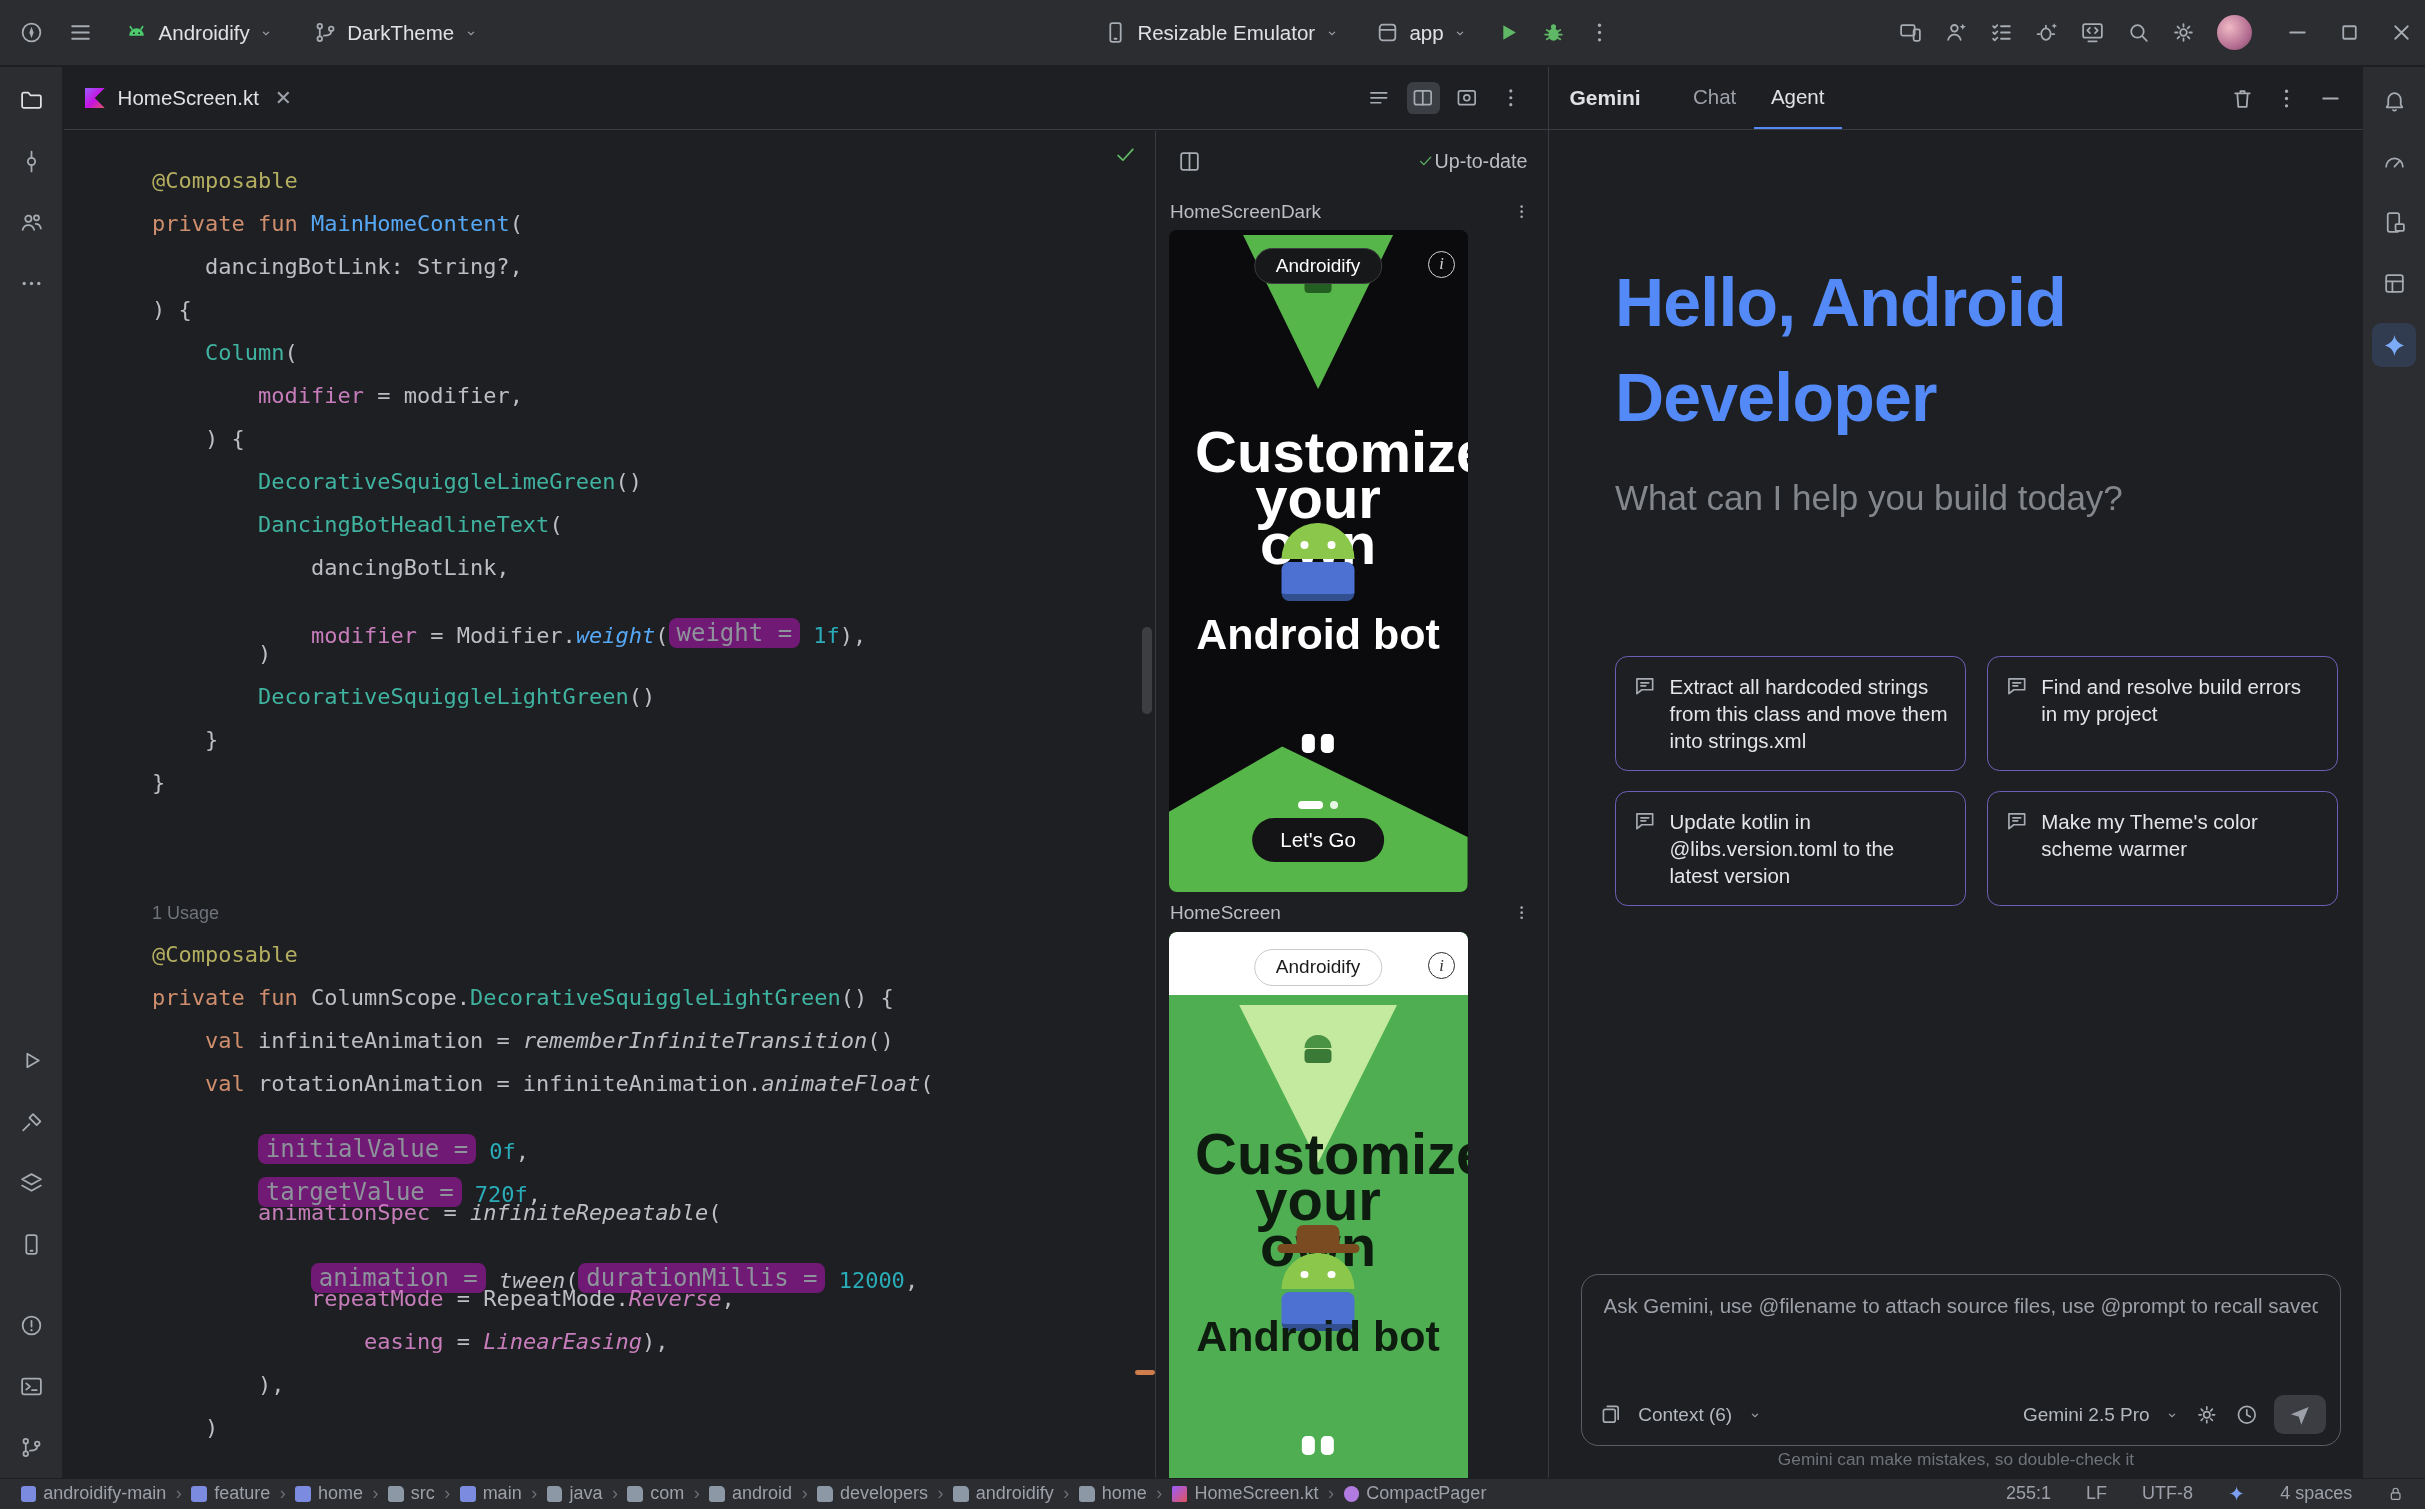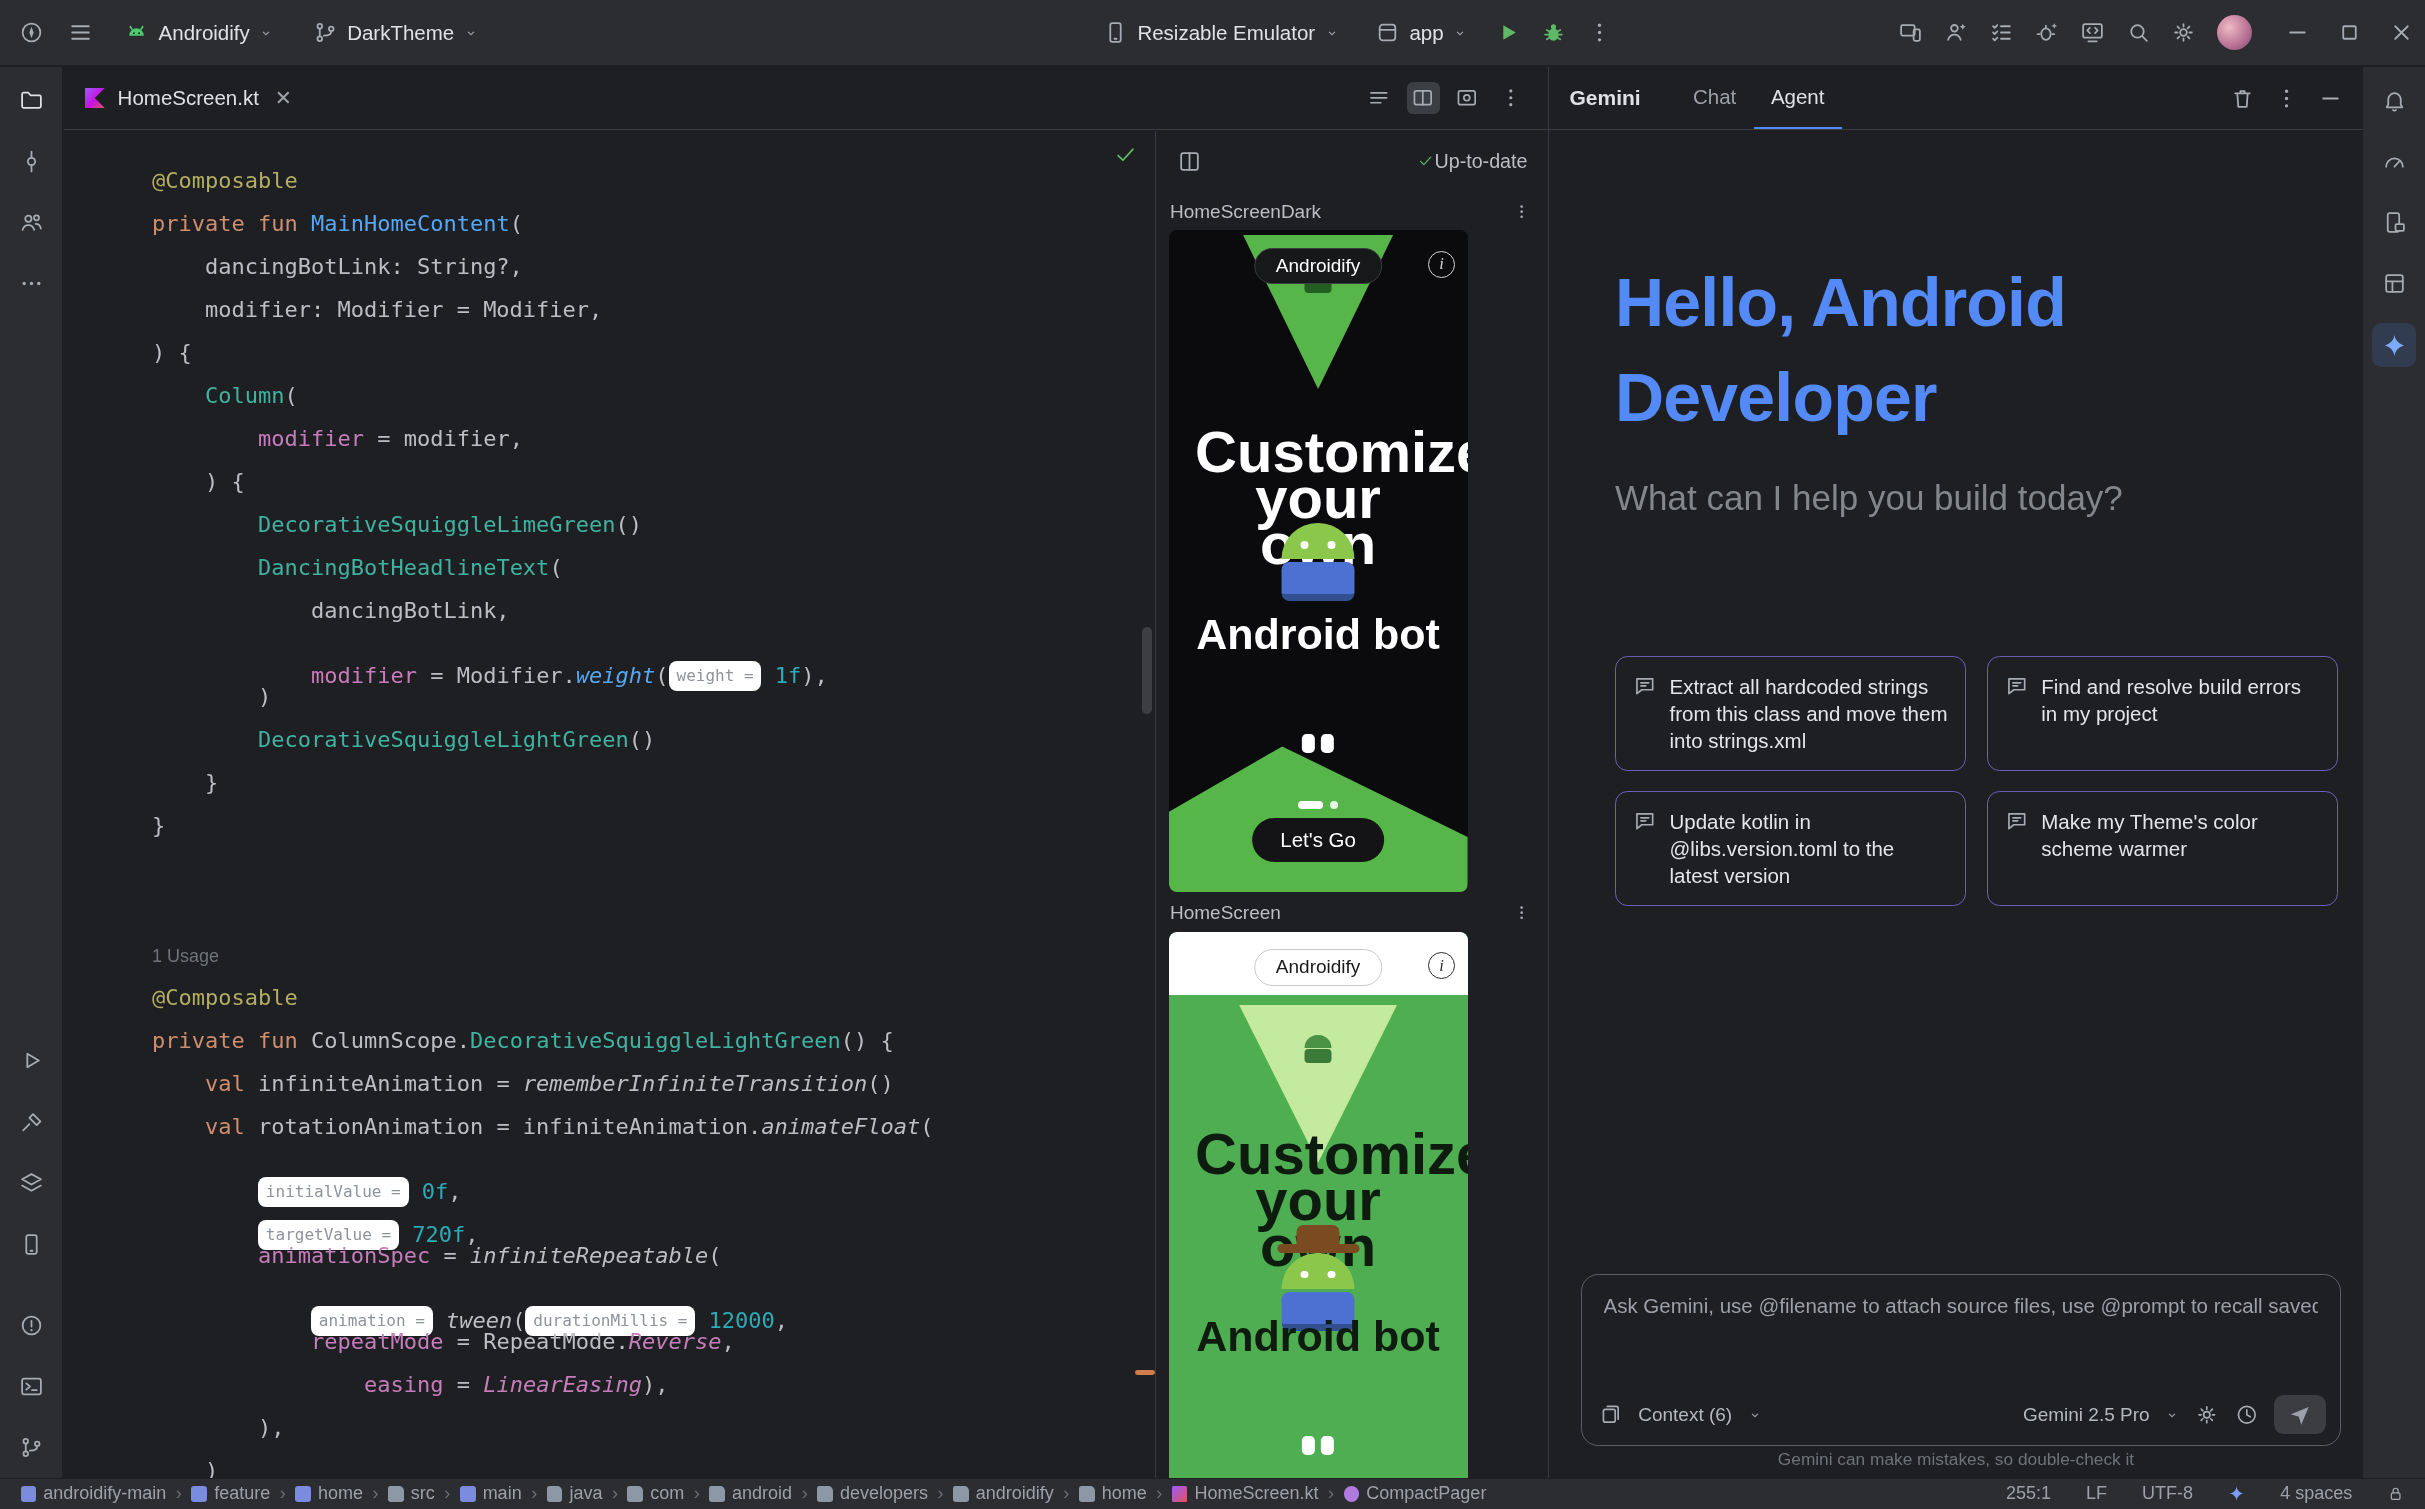--- a/index.html
+++ b/index.html
@@ -55,22 +55,22 @@
   #code-editor { width:1091px; position:relative; overflow:hidden; padding:28px 0 0 88px;
                  font-family:"DejaVu Sans Mono", monospace; font-size:22px; }
   .code-line { height:43px; line-height:43px; white-space:pre; }
   .tok-txt{color:#bcbec4} .tok-ann{color:#b3ae60} .tok-kw{color:#cf8e6d}
   .tok-fn{color:#56a8f5} .tok-cfn{color:#3fb3a0} .tok-prop{color:#c77dbb}
   .tok-num{color:#2aacb8}
   .tok-itw{color:#bcbec4;font-style:italic}
   .tok-itp{color:#c77dbb;font-style:italic}
   .tok-itfn{color:#56a8f5;font-style:italic}
   .tok-usage{color:#6f737a;font-family:"Liberation Sans",sans-serif;font-size:18px}
-  .tok-hint{display:inline-block;background:#ffffff;color:#8e939b;border-radius:7.9px;
-            padding:0 7.9px;font-size:16px;line-height:30px;vertical-align:1.6px;margin-top:29px;}
+  .tok-hint{display:inline-block;background:#701a75;color:#8e939b;border-radius:7.9px;
+            padding:0 7.9px;font-size:24px;line-height:30px;vertical-align:1.6px;margin-top:29px;}
   #inspect-ok { position:absolute; top:11px; right:17.3px; }
   #scroll-thumb { position:absolute; right:3.2px; top:496px; width:9.5px; height:87px;
                   background:rgba(255,255,255,.14); border-radius:4.7px; }
   #change-marker { position:absolute; right:0; top:1239px; width:20.5px; height:4.7px;
                    background:#d07d4e; border-radius:2.4px; }
 
   
   #preview-pane { flex:1; border-left:0.8px solid #393b40; position:relative; overflow:hidden; }
   .preview-toolbar { height:60px; display:flex; align-items:center; padding:0 20.5px; }
   .uptodate { margin-left:auto; display:flex; align-items:center; gap:0; font-size:19.7px; color:#bcbec4; }
@@ -428,21 +428,20 @@
     </div>
   </div>
 
   <div id="editor-body">
 
     <div id="code-editor">
       <div id="code-lines">
           <div class="code-line"><span class="tok-ann">@Composable</span></div>
           <div class="code-line"><span class="tok-kw">private fun </span><span class="tok-fn">MainHomeContent</span><span class="tok-txt">(</span></div>
           <div class="code-line"><span class="tok-txt">    dancingBotLink: String?,</span></div>
-          <div class="code-line"><span class="tok-txt">    modifier: Modifier = Modifier,</span></div>
           <div class="code-line"><span class="tok-txt">) {</span></div>
           <div class="code-line"><span class="tok-txt">    </span><span class="tok-cfn">Column</span><span class="tok-txt">(</span></div>
           <div class="code-line"><span class="tok-txt">        </span><span class="tok-prop">modifier</span><span class="tok-txt"> = modifier,</span></div>
           <div class="code-line"><span class="tok-txt">    ) {</span></div>
           <div class="code-line"><span class="tok-txt">        </span><span class="tok-cfn">DecorativeSquiggleLimeGreen</span><span class="tok-txt">()</span></div>
           <div class="code-line"><span class="tok-txt">        </span><span class="tok-cfn">DancingBotHeadlineText</span><span class="tok-txt">(</span></div>
           <div class="code-line"><span class="tok-txt">            dancingBotLink,</span></div>
           <div class="code-line"><span class="tok-txt">            </span><span class="tok-prop">modifier</span><span class="tok-txt"> = Modifier.</span><span class="tok-itfn">weight</span><span class="tok-txt">(</span><span class="tok-hint">weight =</span><span class="tok-txt"> </span><span class="tok-num">1f</span><span class="tok-txt">),</span></div>
           <div class="code-line"><span class="tok-txt">        )</span></div>
           <div class="code-line"><span class="tok-txt">        </span><span class="tok-cfn">DecorativeSquiggleLightGreen</span><span class="tok-txt">()</span></div>

